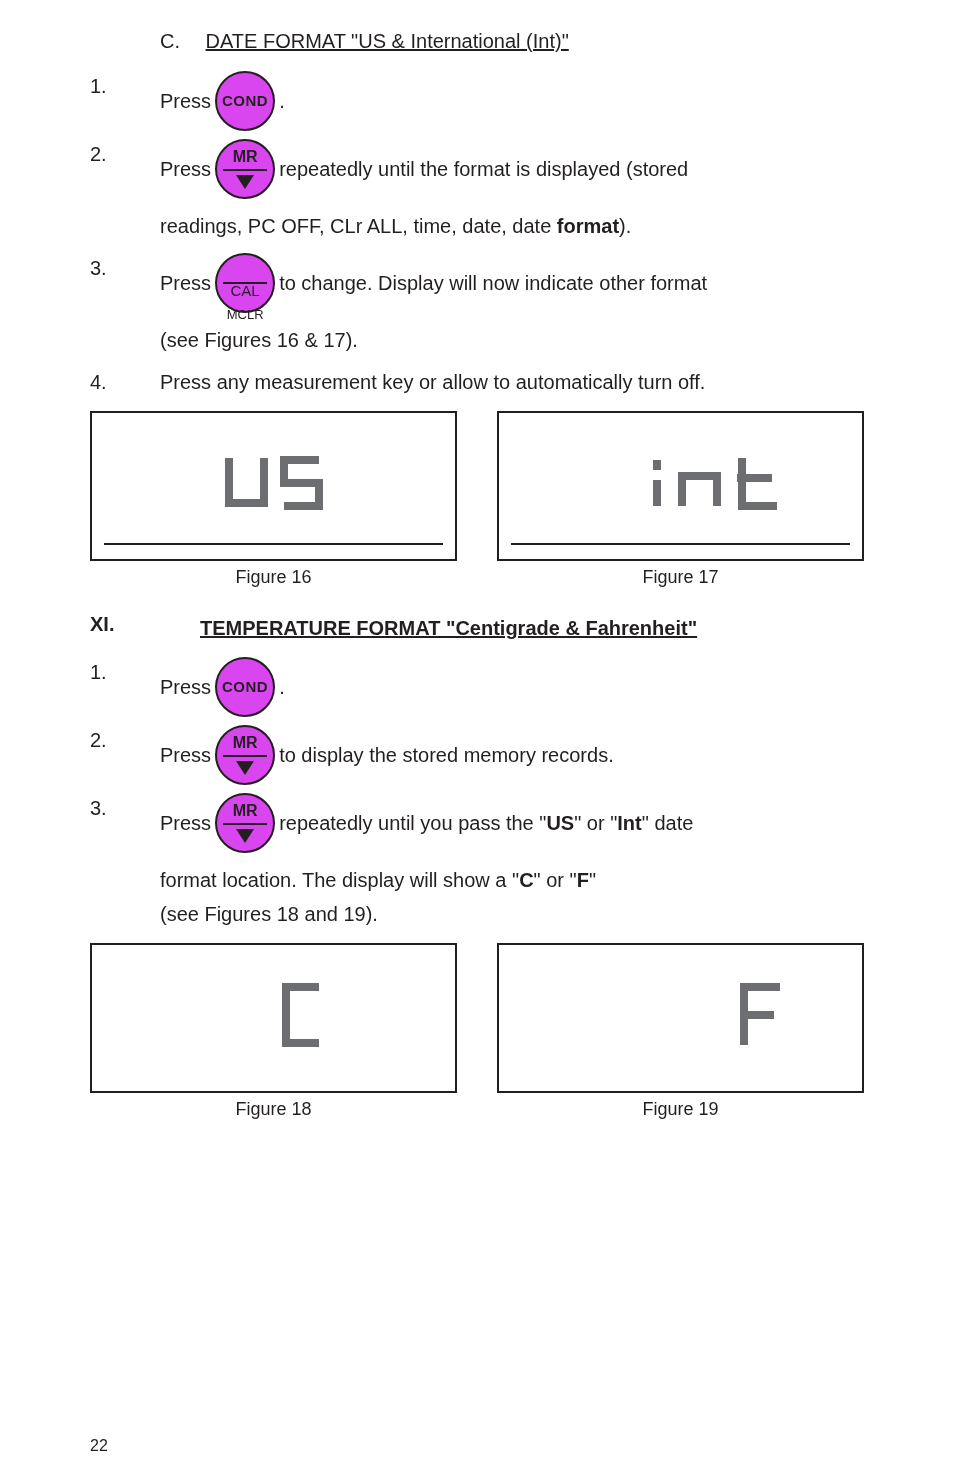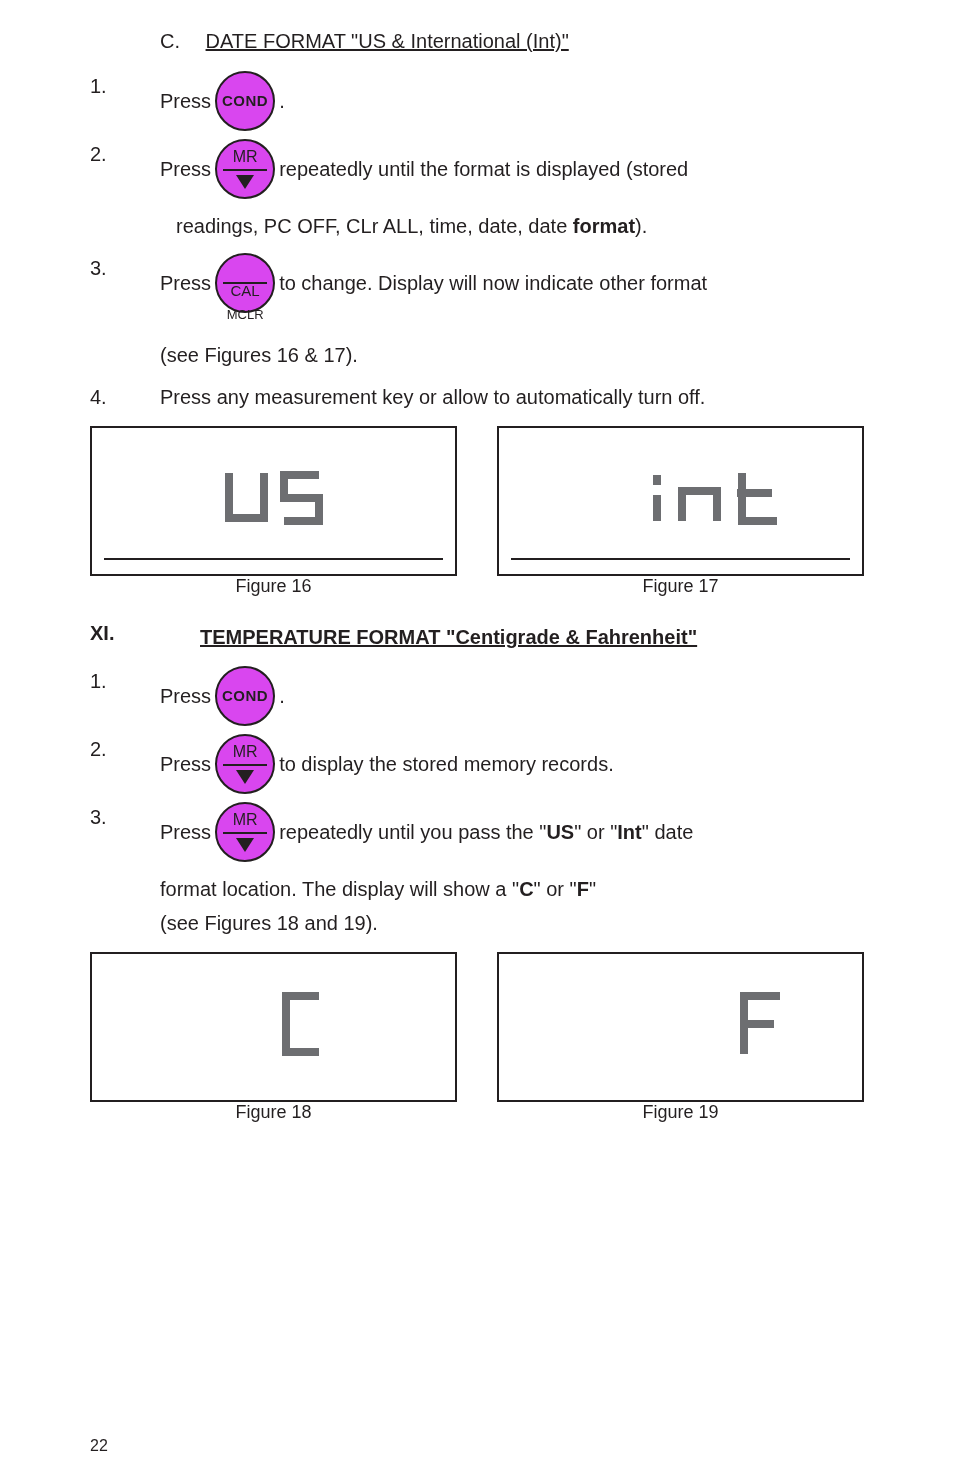--- a/index.html
+++ b/index.html
@@ -52,21 +52,21 @@
     line-height: 56px;
     font-size: 16px;
     margin: 0 4px;
     position: relative;
     background:#d946ef;
   }
   .btn-small-text { font-size: 15px; font-weight: bold; letter-spacing: 0.5px; }
   .btn-split {
     line-height: 1;
   }
-  .btn-split .top { position:absolute; top:8px; left:0; right:0; font-size:16px; }
+  .btn-split .top { position:absolute; top:8px; left:0; right:0; font-size:16px;font-weight:bold; }
   .btn-split .line { position:absolute; top:28px; left:6px; right:6px; height:2px; background:#231f20; }
   .btn-split .bot { position:absolute; top:30px; left:0; right:0; font-size:22px; }
   .tri-down {
     display:inline-block; width:0; height:0;
     border-left: 9px solid transparent;
     border-right: 9px solid transparent;
     border-top: 14px solid #231f20;
   }
   .btn-cal .top { position:absolute; top:8px; left:0; right:0; font-size:15px; }
   .btn-cal .line { position:absolute; top:27px; left:6px; right:6px; height:2px; background:#231f20; }
@@ -99,21 +99,21 @@
     align-items:center;
     justify-content:center;
     padding-bottom:6px;
   }
   .lcd.r { justify-content:flex-end; padding-right:70px; }
   .lcd-inner-rule {
     position:absolute; left:12px; right:12px; bottom:14px; height:2px; background:#231f20;
     display:none;
   }
   .lcd.with-rule .lcd-inner-rule { display:block; }
-  .figcap { font-size:18px; }
+  .figcap { font-size:18px; margin-top:6px; }
   svg.seg { display:block; }
   .svg-stroke { stroke:#6d6e71; stroke-width:8; stroke-linecap:butt; fill:none; }
   .inline-mid { display:inline-flex; align-items:center; vertical-align:middle; }
 </style>
 </head>
 <body>
 
 <div class="page">
 
   <div class="section-lead">
@@ -139,41 +139,41 @@
         <span class="inline-mid">
           <span>Press</span>
           <span class="btn btn-split">
             <span class="top">MR</span>
             <span class="line"></span>
             <span class="bot"><span class="tri-down"></span></span>
           </span>
           <span>repeatedly until the format is displayed (stored</span>
         </span>
       </p>
-      <p style="margin-top:12px;margin-left:16px;">
+      <p style="margin-top:12px;">
         <span>readings, PC OFF, CLr ALL, time, date, date </span><span class="bold">format</span><span>).</span>
       </p>
     </div>
   </div>
 
   <div class="indent-block">
     <div class="num-col">3.</div>
     <div class="content-col">
       <p>
         <span class="inline-mid">
           <span>Press</span>
           <span class="btn btn-cal">
             <span class="top">CAL</span>
             <span class="line"></span>
             <span class="bot">MCLR</span>
           </span>
           <span>to change. Display will now indicate other format</span>
         </span>
       </p>
-      <p style="margin-top:27px;">
+      <p style="margin-top:12px;">
         <span>(see Figures 16 &amp; 17).</span>
       </p>
     </div>
   </div>
 
   <div class="indent-block" style="margin-top:8px;">
     <div class="num-col">4.</div>
     <div class="content-col">
       <p>Press any measurement key or allow to automatically turn off.</p>
     </div>

